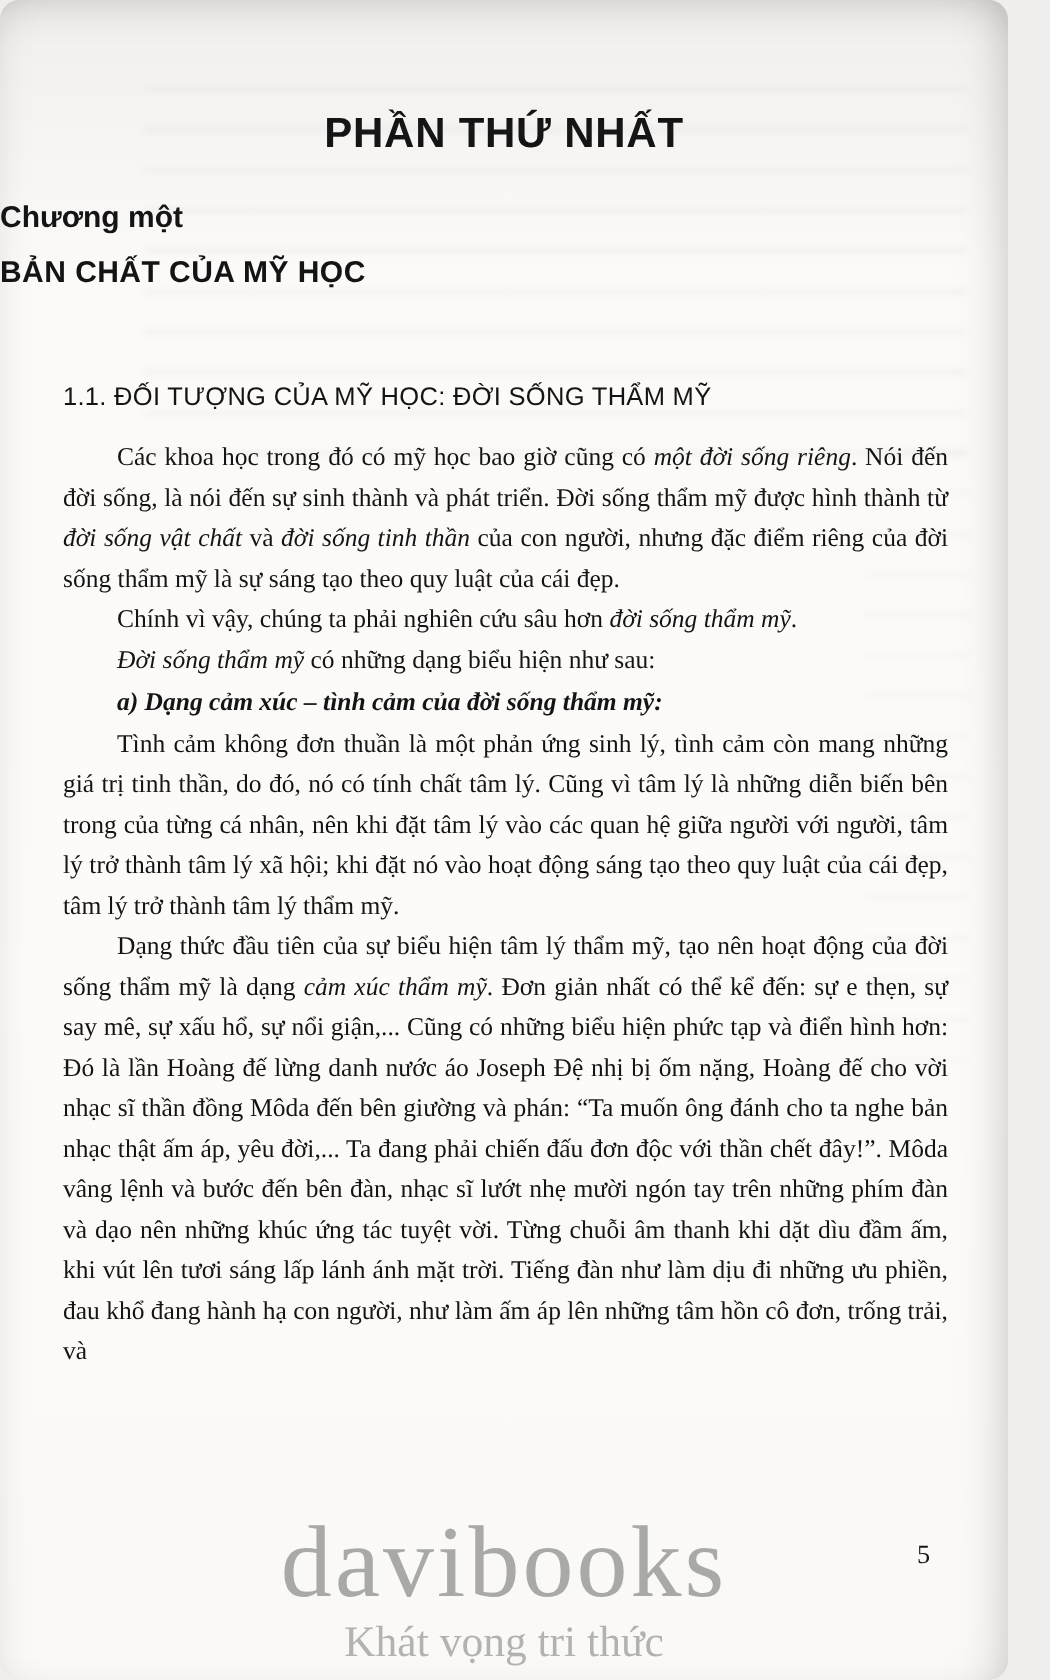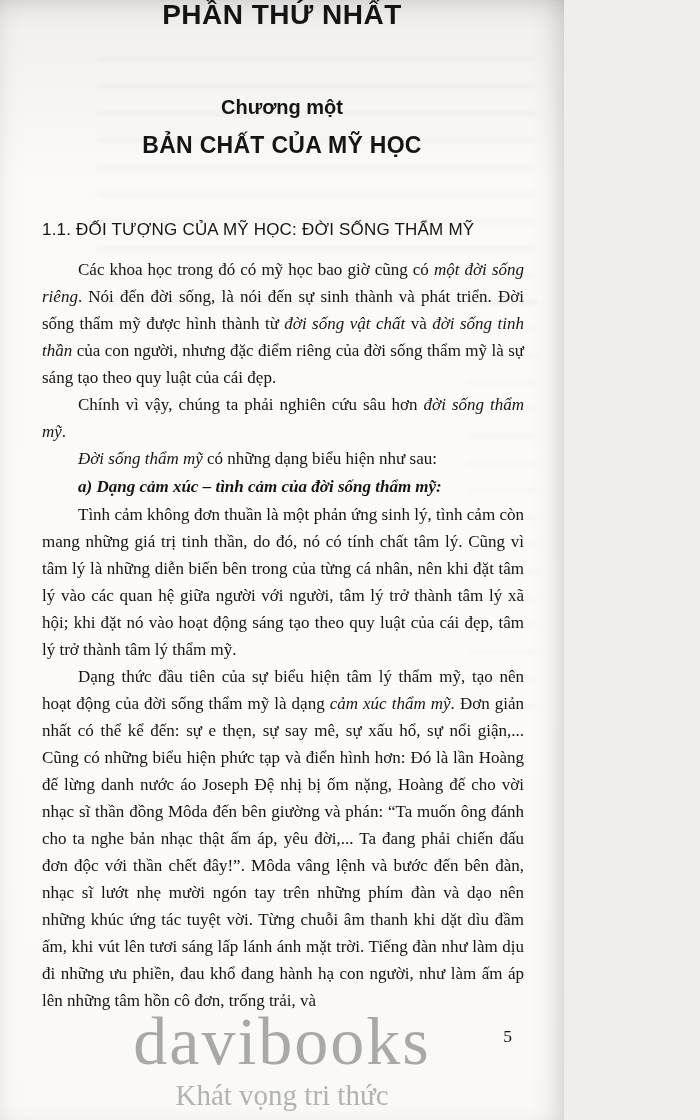--- a/index.html
+++ b/index.html
@@ -6,28 +6,30 @@
     margin: 0;
     padding: 0;
     width: 700px;
     height: 1120px;
     overflow: hidden;
     background: #efeeec;
     font-family: "Liberation Serif", serif;
   }
   .page {
     position: relative;
-    width: 564px;
+    width: 672px;
     height: 1120px;
     box-sizing: border-box;
     background: linear-gradient(180deg, #f0efed 0%, #fbfaf8 16%, #fcfbf9 60%, #faf9f6 100%);
     box-shadow: inset -20px 0 34px -20px rgba(0,0,0,0.20),
                 inset 0 16px 34px -20px rgba(0,0,0,0.18),
                 inset 20px 0 34px -26px rgba(0,0,0,0.08);
     color: #141414;
+    padding-top: 74px;
+    border-radius: 13px;
   }
   
   .bleed {
     position: absolute;
     pointer-events: none;
     background: repeating-linear-gradient(180deg,
       rgba(110,110,110,0.13) 0px, rgba(110,110,110,0.13) 3px,
       rgba(0,0,0,0) 3px, rgba(0,0,0,0) 27px);
     filter: blur(2px);
     opacity: 0.55;
@@ -37,32 +39,32 @@
 
   .part-title {
     margin: 0;
     text-align: center;
     font-family: "Liberation Sans", sans-serif;
     font-weight: bold;
     font-size: 28px;
     line-height: 1.1;
     letter-spacing: 0.5px;
   }
-  .chapter { margin-top: 64px; text-align: center; }
+  .chapter { margin-top: 28px; text-align: left; }
   .chapter-label {
     font-family: "Liberation Sans", sans-serif;
     font-weight: bold;
     font-size: 20px;
     line-height: 1.2;
   }
   .chapter-title {
     margin-top: 13px;
     font-family: "Liberation Sans", sans-serif;
     font-weight: bold;
-    font-size: 23px;
+    font-size: 20px;
     line-height: 1.2;
     letter-spacing: 0.3px;
   }
   .section-heading {
     margin: 60px 40px 0 42px;
     font-family: "Liberation Sans", sans-serif;
     font-weight: normal;
     font-size: 17px;
     line-height: 1.3;
     letter-spacing: 0.2px;

